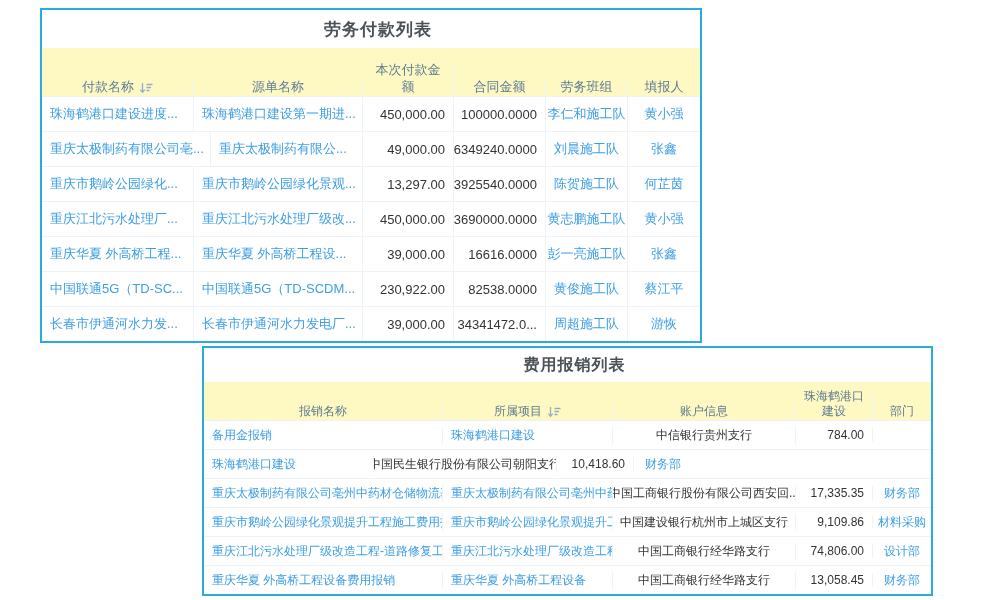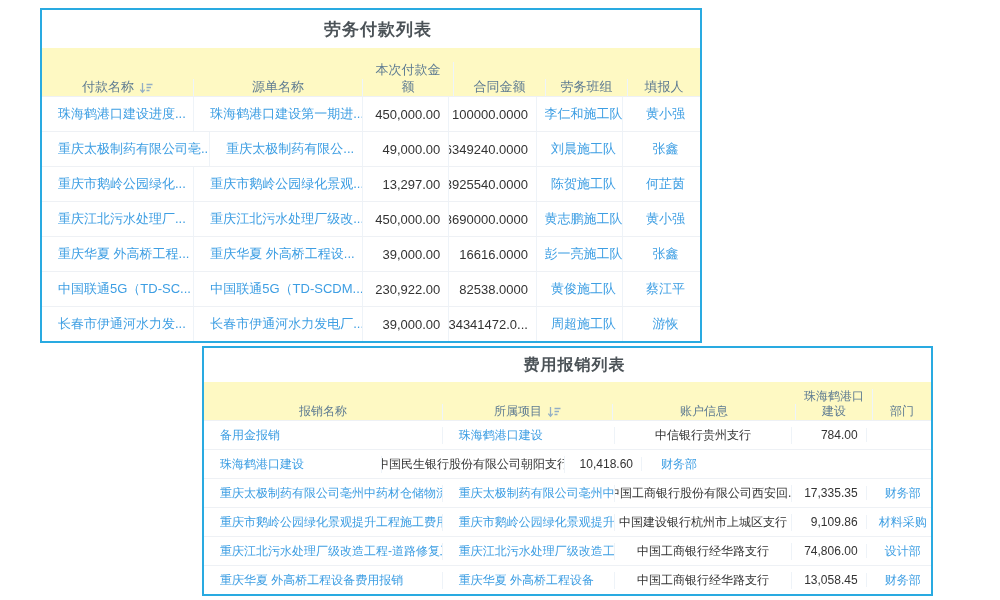--- a/index.html
+++ b/index.html
@@ -41,21 +41,21 @@
 
   .td {
     display:flex; align-items:center; box-sizing:border-box;
     border-right:1px solid #eef3f8; padding:0 8px;
     white-space:nowrap; overflow:hidden; color:#333333;
   }
   .td:last-child { border-right:none; }
   .panel-labor   .td { font-size:13px; }
   .panel-expense .td { font-size:12px; }
 
-  .link   { color:#3d9ee3; cursor:pointer;margin-left:8px; }
+  .link   { color:#3d9ee3; cursor:pointer; }
   .left   { justify-content:flex-start; }
   .center { justify-content:center; }
   .num    { justify-content:flex-end; }
 
   
   .panel-labor .c1{width:152px}.panel-labor .c2{width:169px}
   .panel-labor .c3{width:91px}.panel-labor .c4{width:92px}
   .panel-labor .c5{width:82px}.panel-labor .c6{width:72px}
 
   

